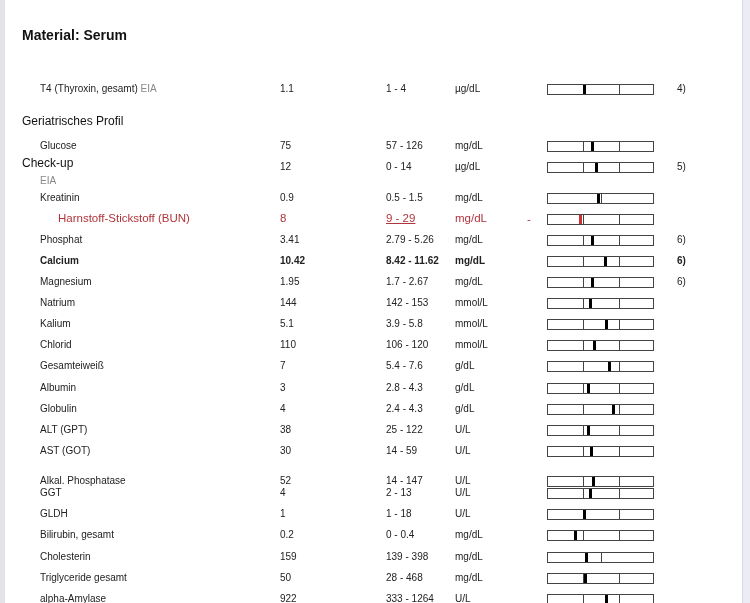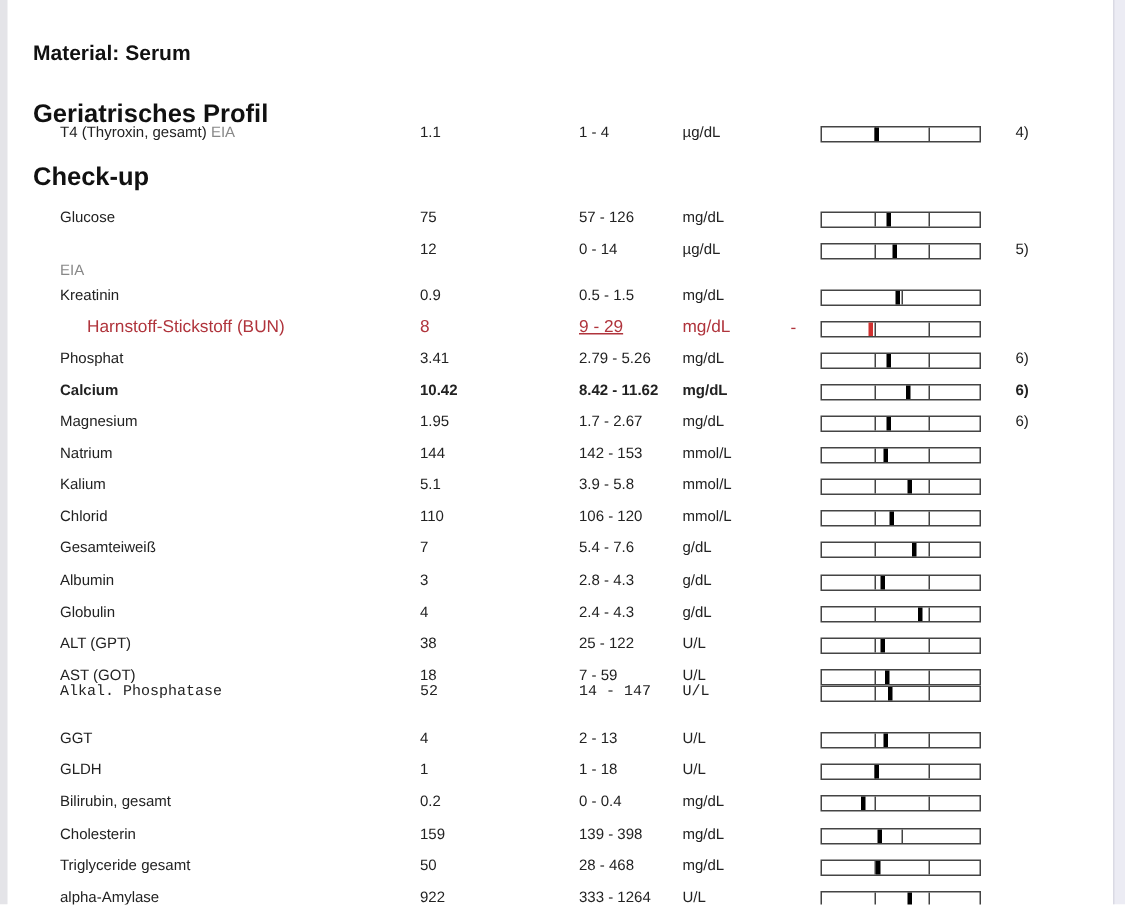--- a/index.html
+++ b/index.html
@@ -5,21 +5,21 @@
   html, body { margin: 0; padding: 0; }
   body {
     width: 750px; height: 603px; overflow: hidden; position: relative;
     background: #ffffff;
     font-family: "Liberation Sans", sans-serif;
     color: #222;
   }
   .left-strip { position: absolute; left: 0; top: 0; width: 5px; height: 603px; background: #e4e4e8; }
   .right-strip { position: absolute; left: 742px; top: 0; width: 8px; height: 603px; background: #ececf4; border-left: 1px solid #dadae4; }
   .title { position: absolute; left: 22px; top: 27px; font-size: 14px; font-weight: bold; color: #111; }
-  .section { position: absolute; left: 22px; font-size: 17px; font-weight: bold; color: #111; }
+  .section { position: absolute; left: 22px; font-size: 12px; font-weight: normal; color: #111; margin-top: 48px; }
   .row { position: absolute; left: 0; width: 740px; height: 16px; font-size: 10px; }
   .row .name { position: absolute; left: 40px; top: 0; white-space: nowrap; color: #222; }
   .row .sub { position: absolute; left: 40px; top: 14px; color: #888; white-space: nowrap; }
   .row .inline-sub { color: #888; }
   .row .val { position: absolute; left: 280px; top: 0; }
   .row .ref { position: absolute; left: 386px; top: 0; white-space: nowrap; }
   .row .unit { position: absolute; left: 455px; top: 0; white-space: nowrap; }
   .row .flag { position: absolute; left: 527px; top: 0; }
   .row .note { position: absolute; left: 677px; top: 0; }
   .row.abn { font-size: 11.5px; color: #b0343c; }
@@ -206,30 +206,30 @@
       <span class="ref">25 - 122</span>
       <span class="unit">U/L</span>
       <div class="bar">
         <div class="div" style="left: 35px;"></div>
         <div class="div" style="left: 71px;"></div>
         <div class="mk" style="left: 39px;"></div>
       </div>
     </div>
     <div class="row" style="top: 445px;">
       <span class="name"><span>AST (GOT)</span></span>
-      <span class="val">18</span>
-      <span class="ref">7 - 59</span>
+      <span class="val">30</span>
+      <span class="ref">14 - 59</span>
       <span class="unit">U/L</span>
       <div class="bar">
         <div class="div" style="left: 35px;"></div>
         <div class="div" style="left: 71px;"></div>
         <div class="mk" style="left: 42px;"></div>
       </div>
     </div>
-    <div class="row" style="top: 456px; font-family: Liberation Mono, monospace;">
+    <div class="row" style="top: 475px;">
       <span class="name"><span>Alkal. Phosphatase</span></span>
       <span class="val">52</span>
       <span class="ref">14 - 147</span>
       <span class="unit">U/L</span>
       <div class="bar">
         <div class="div" style="left: 35px;"></div>
         <div class="div" style="left: 71px;"></div>
         <div class="mk" style="left: 44px;"></div>
       </div>
     </div>

